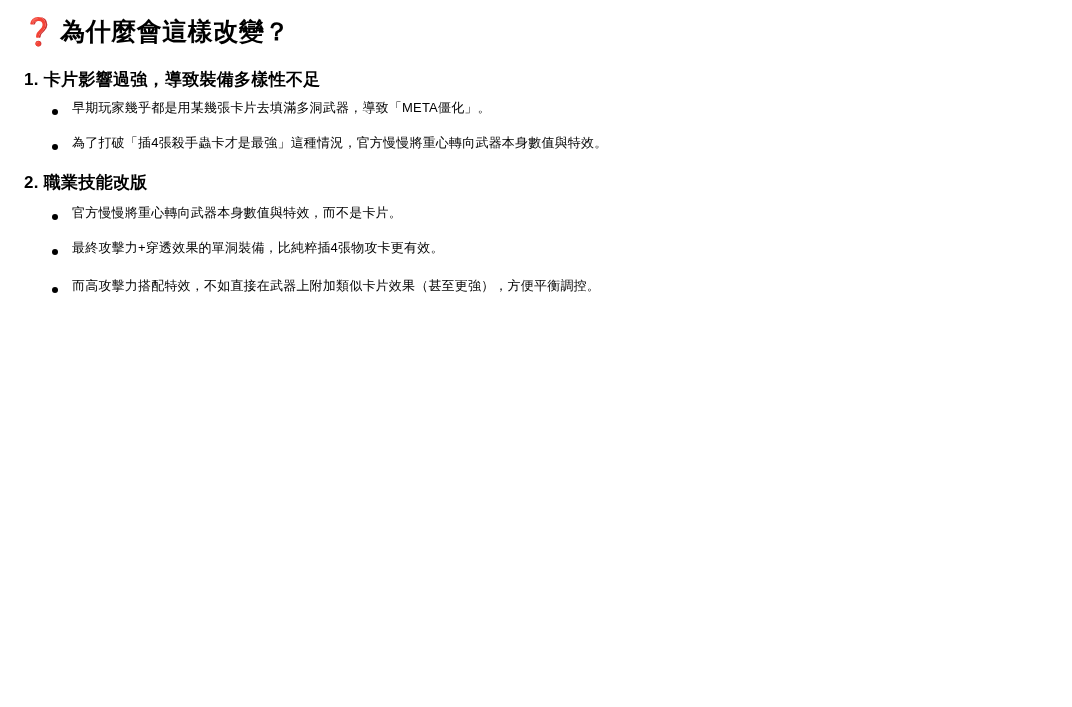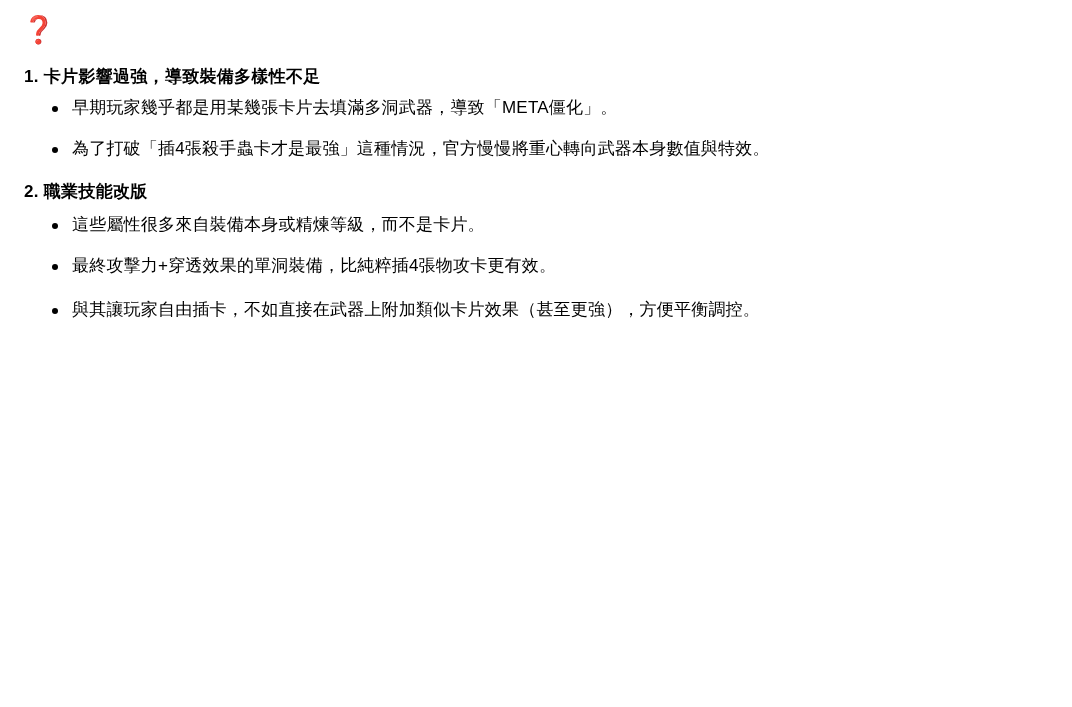--- a/index.html
+++ b/index.html
@@ -48,21 +48,21 @@
     line-height: 1.4;
   }
   ul.bullets {
     list-style: none;
     margin: 0 0 18px 0;
     padding: 0;
   }
   ul.bullets li {
     position: relative;
     padding-left: 50px;
-    font-size: 17px;
+    font-size: 13px;
     line-height: 1.5;
     margin-bottom: 16px;
     letter-spacing: 0.2px;
   }
   ul.bullets li:last-child {
     margin-bottom: 0;
   }
   ul.bullets li::before {
     content: "";
     position: absolute;
@@ -77,40 +77,41 @@
     margin-bottom: 0;
   }
 </style>
 </head>
 <body>
 
 <div class="page">
 
   <div class="doc-title">
     <span class="q-icon">❓</span>
+    <span>為什麼會這樣改變？</span>
   </div>
 
   <div class="section">
     <div class="section-heading">1. 卡片影響過強，導致裝備多樣性不足</div>
     <ul class="bullets">
       <li>早期玩家幾乎都是用某幾張卡片去填滿多洞武器，導致「META僵化」。</li>
       <li>為了打破「插4張殺手蟲卡才是最強」這種情況，官方慢慢將重心轉向武器本身數值與特效。</li>
     </ul>
   </div>
 
   <div class="section">
     <div class="section-heading">2. 職業技能改版</div>
   </div>
 
   <div class="section">
     <ul class="bullets">
-      <li>這些屬性很多來自裝備本身或精煉等級，而不是卡片。</li>
+      <li>官方慢慢將重心轉向武器本身數值與特效，而不是卡片。</li>
       <li>最終攻擊力+穿透效果的單洞裝備，比純粹插4張物攻卡更有效。</li>
     </ul>
   </div>
 
   <div class="section">
     <ul class="bullets">
-      <li>與其讓玩家自由插卡，不如直接在武器上附加類似卡片效果（甚至更強），方便平衡調控。</li>
+      <li>而高攻擊力搭配特效，不如直接在武器上附加類似卡片效果（甚至更強），方便平衡調控。</li>
     </ul>
   </div>
 
 </div>
 
 </body></html>

